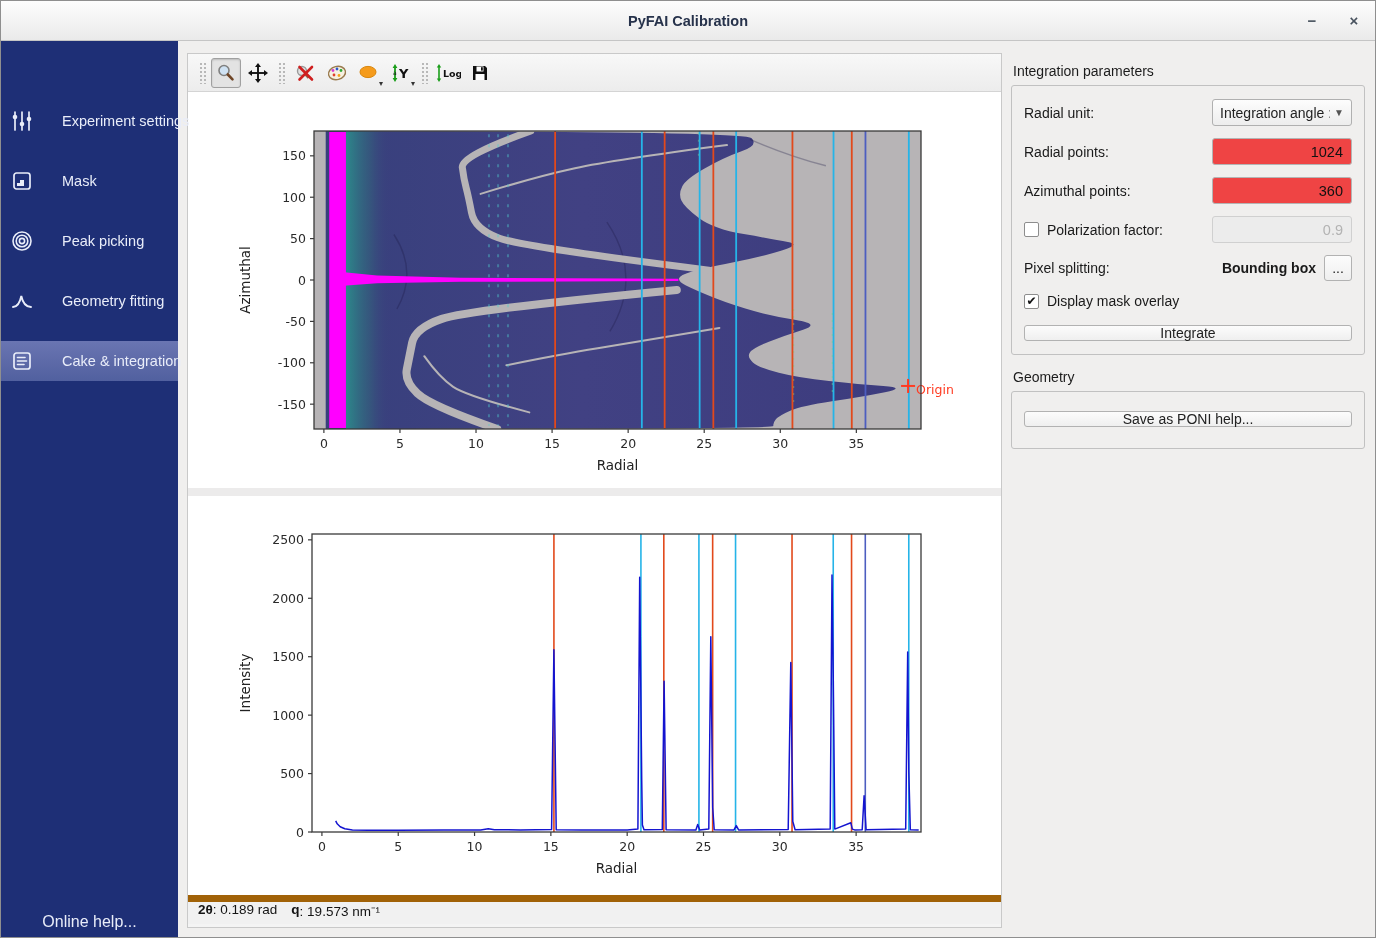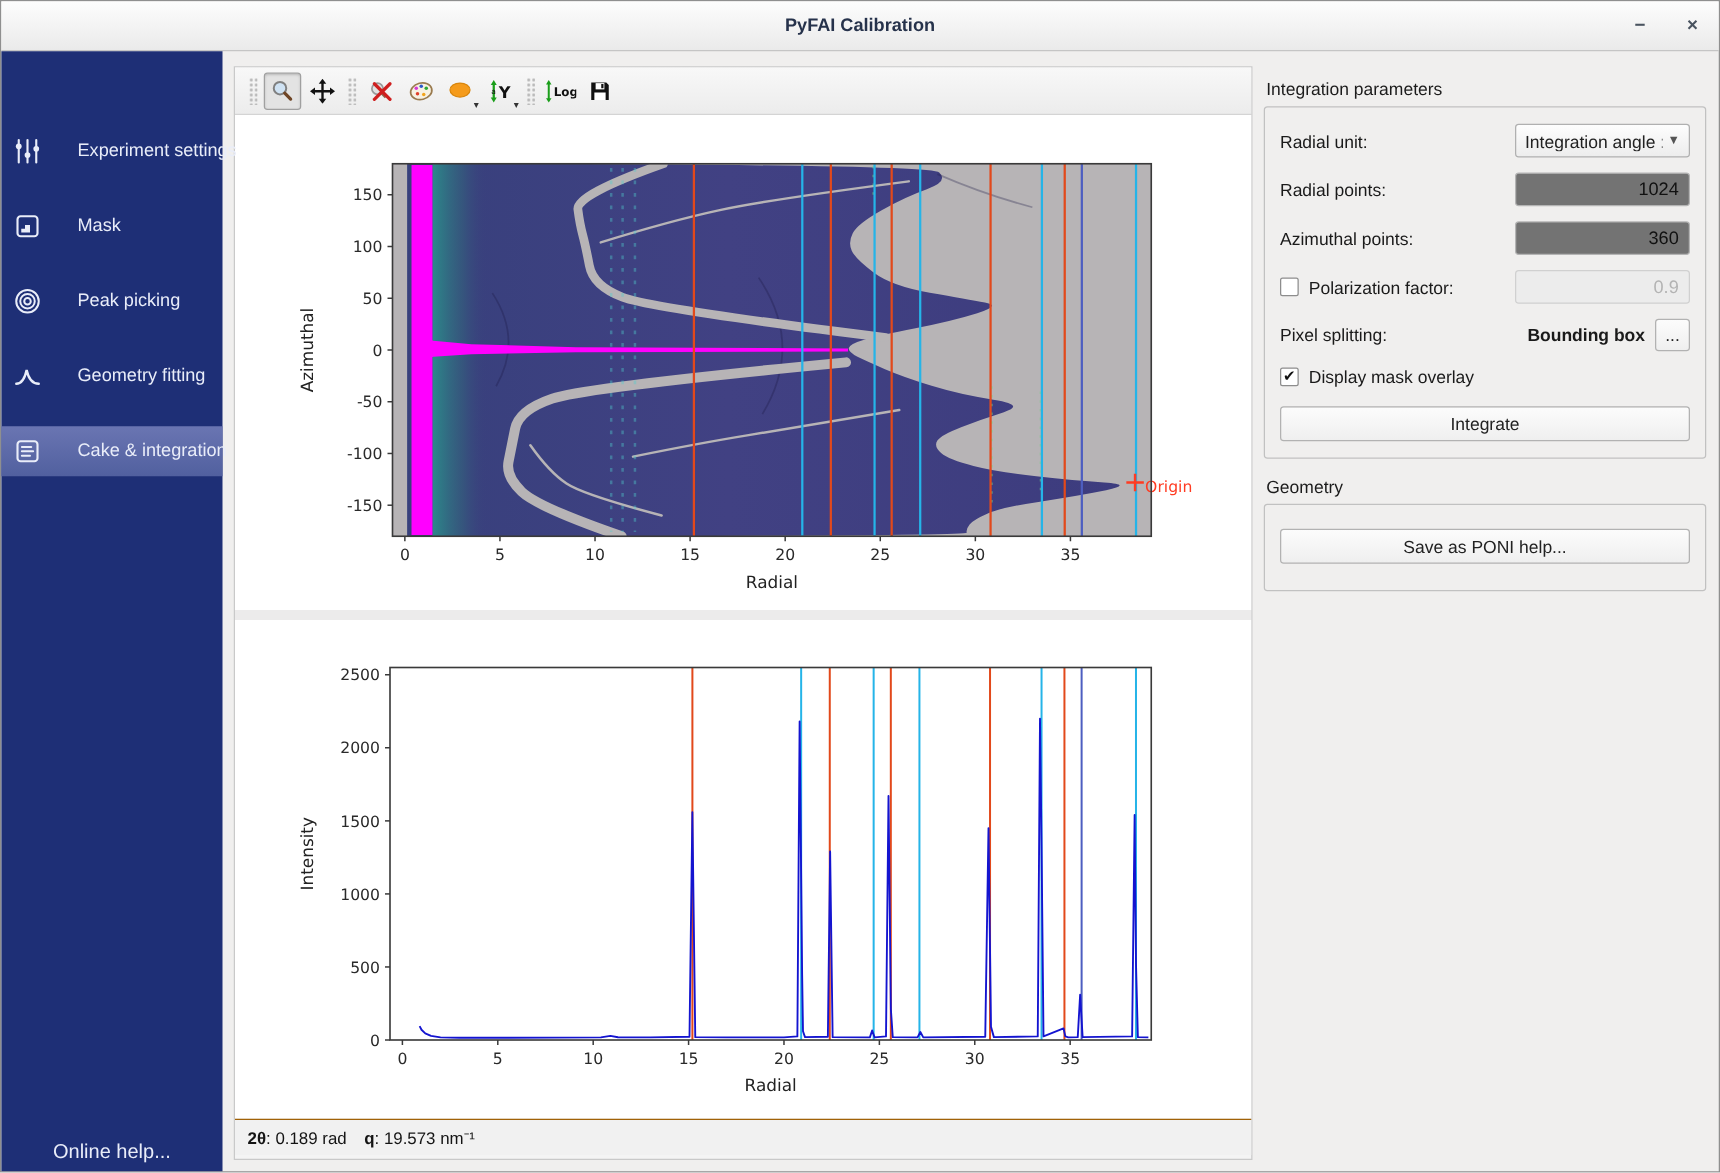--- a/index.html
+++ b/index.html
@@ -28,44 +28,44 @@
   .tool-btn{width:30px;height:30px;display:flex;align-items:center;justify-content:center;
     border:1px solid transparent;border-radius:3px;position:relative;}
   .tool-btn.pressed{border-color:#a0a0a0;background:#e3e3e3;box-shadow:inset 0 1px 2px rgba(0,0,0,.18);}
   .tool-sep{width:7px;height:22px;margin:0 3px;
     background-image:radial-gradient(circle,#b8b8b8 1px,transparent 1.3px);background-size:4px 4px;}
   .dd{position:absolute;right:0px;bottom:-1px;font-size:8px;color:#333;}
   .plot-panel{background:#ffffff;flex:none;}
   #top-plot{height:396px;}
   #bottom-plot{height:399px;}
   .splitter{height:8px;flex:none;background:#ecebeb;}
-  .statusbar{height:29px;flex:none;border-top:1px solid #a16207;background:#f1f1f1;
-    display:flex;align-items:center;padding-left:10px;font-size:13.5px;color:#141414;}
+  .statusbar{height:29px;flex:none;border-top:7px solid #a16207;background:#f1f1f1;
+    display:flex;padding-left:10px;font-size:13.5px;color:#141414;}
   .statusbar b{font-weight:700;}
   .statusbar .gap{width:14px;}
   
   .rightpanel{flex:1;padding:8px 10px 0 9px;}
   .rp-heading{font-size:14px;color:#1c1c1c;margin:14px 0 6px 2px;}
   .groupbox{border:1px solid #c1c1c1;border-radius:3px;padding:13px 12px 13px;margin-bottom:12px;}
   .row{display:flex;align-items:center;margin-bottom:12px;}
   .row:last-child{margin-bottom:0;}
   .row .lbl{font-size:14px;color:#1a1a1a;}
   .row .sp{flex:1;}
-  .field{width:140px;height:27px;border:1px solid #b4b4b4;border-radius:3px;background:#737373;
+  .field{width:140px;height:27px;border:1px solid #b4b4b4;border-radius:3px;background:#ef4444;
     font-size:14.5px;color:#111;display:flex;align-items:center;justify-content:flex-end;padding:0 8px;}
   .field.disabled{background:#ececec;color:#b3b3b3;border-color:#d0d0d0;}
   .select{width:140px;height:27px;border:1px solid #b0b0b0;border-radius:3px;
     background:linear-gradient(#fdfdfd,#ededed);font-size:14px;color:#222;
     display:flex;align-items:center;padding:0 7px;}
   .select .val{flex:1;white-space:nowrap;overflow:hidden;}
   .select .arrow{color:#555;font-size:10px;margin-left:4px;}
   .checkbox{width:15px;height:15px;border:1px solid #8d8d8d;border-radius:2px;background:#fff;
     display:inline-flex;align-items:center;justify-content:center;font-size:12px;color:#111;
     margin-right:8px;flex:none;}
-  .btn{height:28px;border:1px solid #b2b2b2;border-radius:3px;
+  .btn{height:16px;border:1px solid #b2b2b2;border-radius:3px;
     background:linear-gradient(#fcfcfc,#efefef);font-size:14px;color:#222;
     display:flex;align-items:center;justify-content:center;}
   .btn.full{width:100%;}
   .more-btn{width:28px;height:26px;margin-left:8px;}
   .value-text{font-size:14px;color:#1a1a1a;font-weight:bold;}
   svg text{font-family:"DejaVu Sans",sans-serif;}
 </style>
 </head>
 <body>
 

